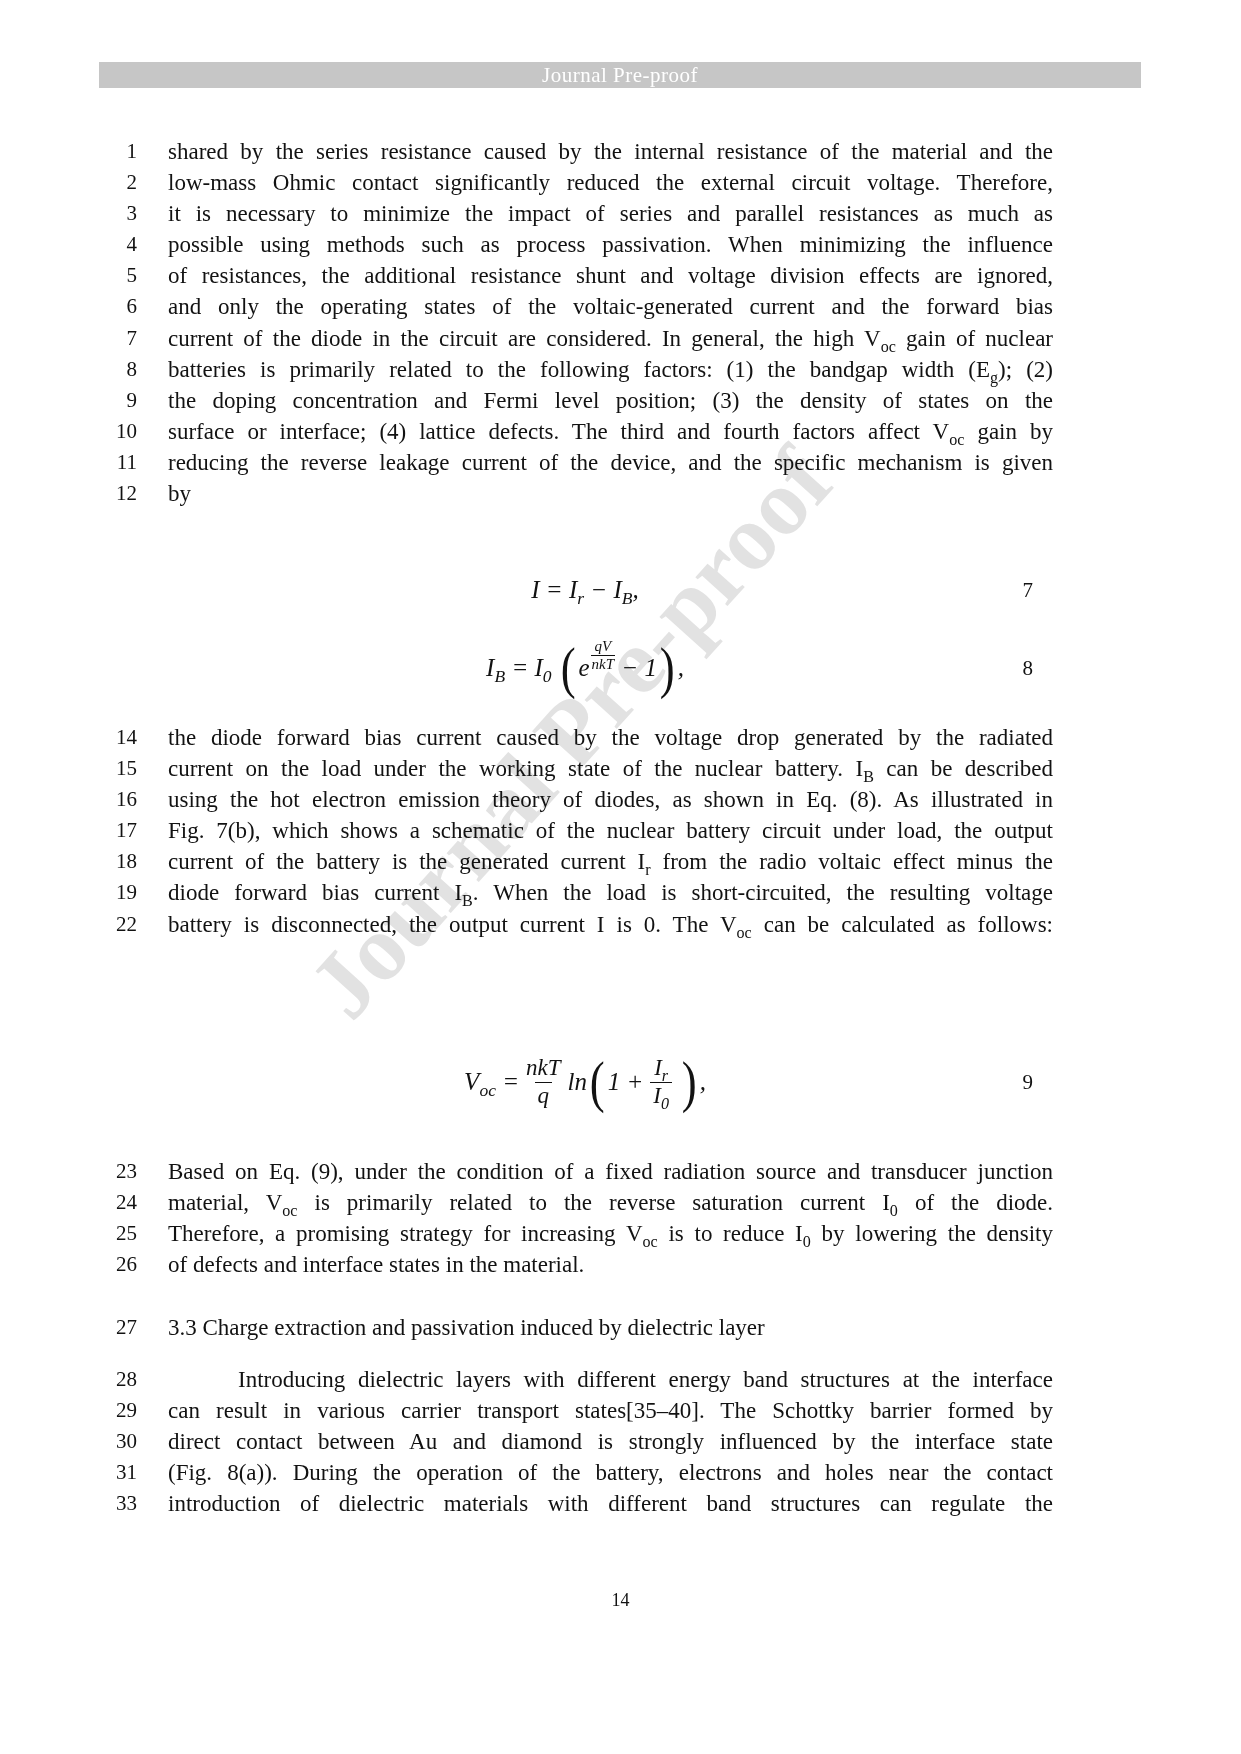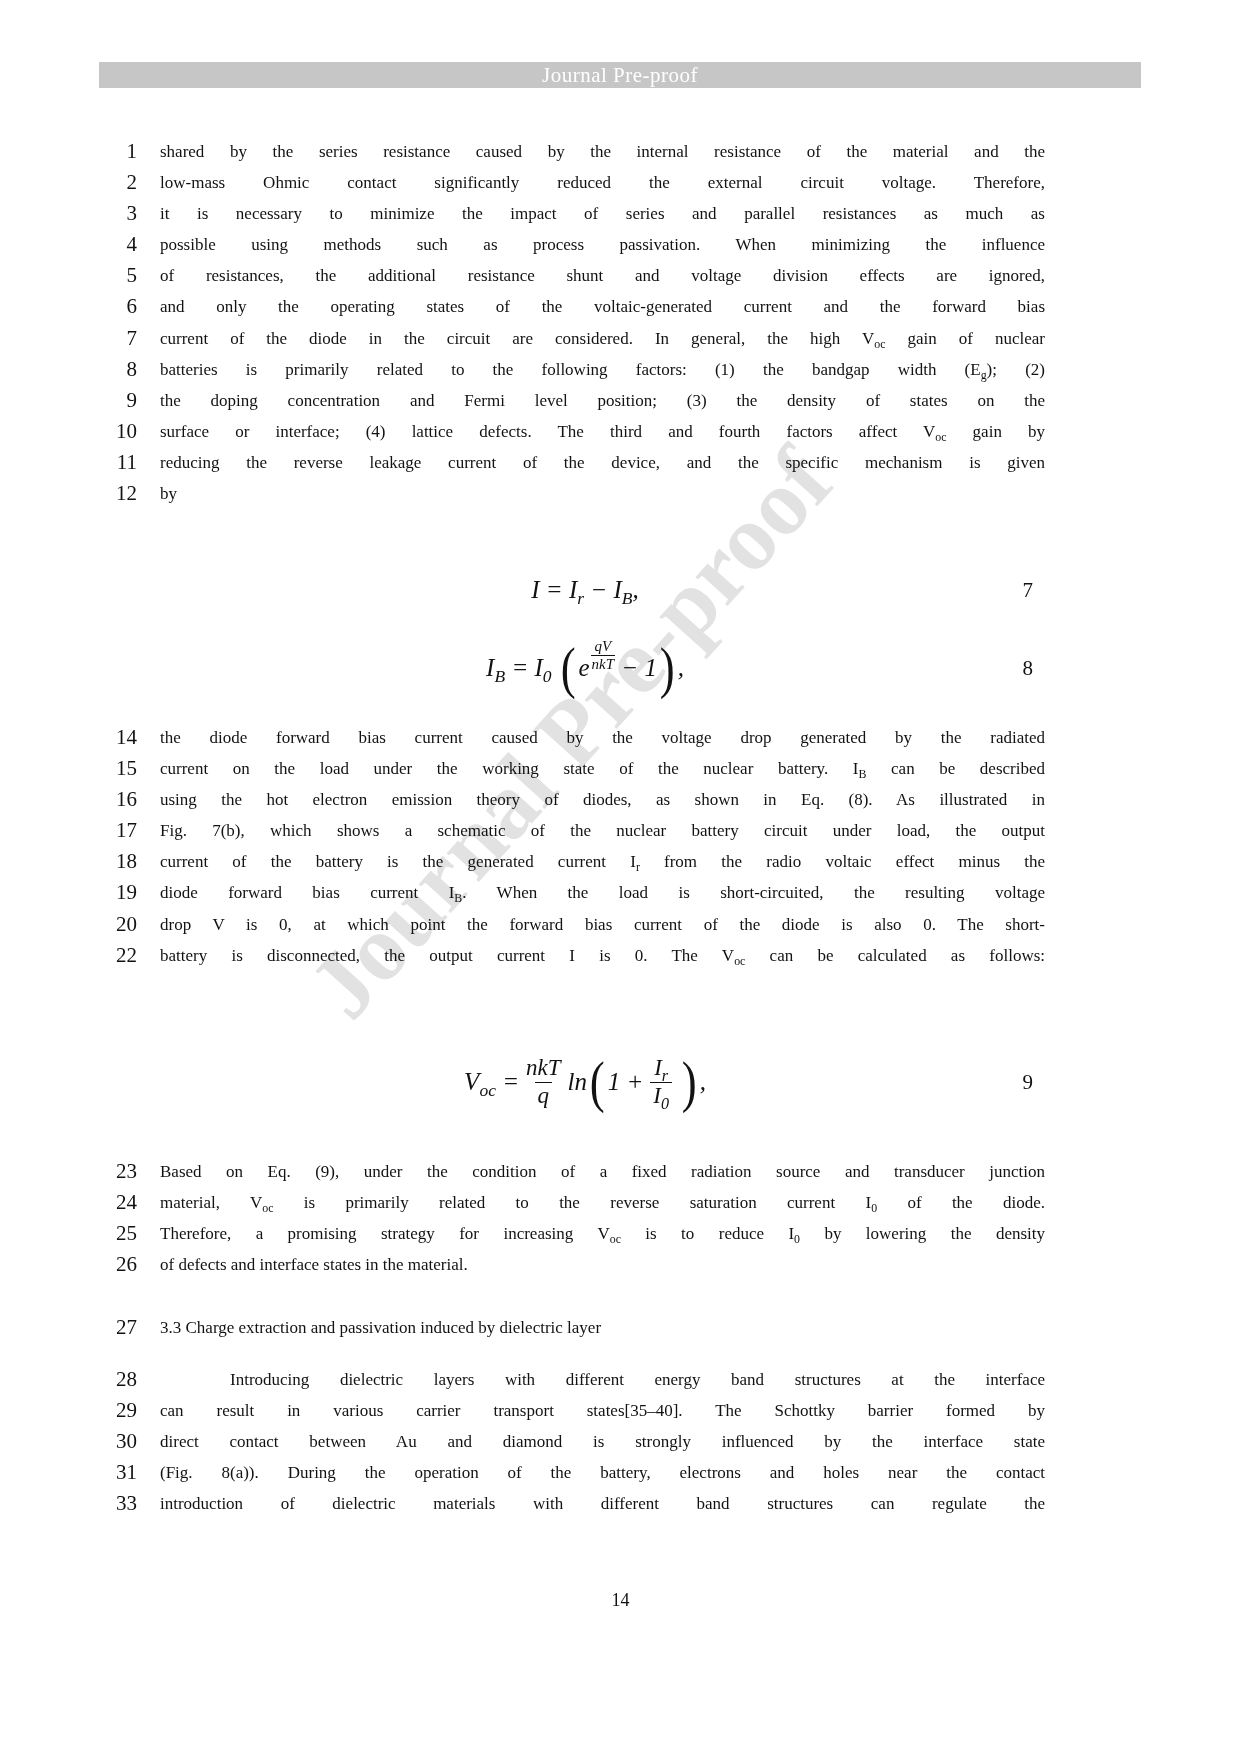--- a/index.html
+++ b/index.html
@@ -17,21 +17,21 @@
   
   .wm{
     position:absolute;left:570px;top:733px;z-index:0;white-space:nowrap;
     font-size:94px;color:#e2e2e2;font-weight:bold;
     transform:translate(-50%,-50%) rotate(-48deg);
   }
   
   .para{position:absolute;left:103px;width:960px;z-index:1;}
   .lrow{display:flex;height:31.1px;}
   .num{width:34px;flex:none;text-align:right;font-size:21px;line-height:31.1px;}
-  .txt{margin-left:23px;width:885px;font-size:17px;line-height:31.1px;}
+  .txt{margin-left:31px;width:885px;font-size:23px;line-height:31.1px;}
   .txt.j{text-align:justify;text-align-last:justify;}
   .txt.ind{text-indent:70px;}
   sub{font-size:70%;line-height:0;}
   
   .eqrow{position:absolute;left:99px;width:1042px;z-index:1;display:flex;align-items:center;}
   .eqcenter{display:flex;align-items:center;justify-content:center;width:100%;
     transform:translateX(-35px);font-style:italic;font-size:25px;}
   .ei{font-style:italic;white-space:pre;}
   .eqnum{position:absolute;right:108px;top:50%;transform:translateY(-50%);
     font-style:normal;font-size:21px;}
@@ -146,24 +146,20 @@
     </div>
     <div class="lrow">
       <div class="num">18</div>
       <div class="txt j">current of the battery is the generated current I<sub>r</sub> from the radio voltaic effect minus the</div>
     </div>
     <div class="lrow">
       <div class="num">19</div>
       <div class="txt j">diode forward bias current I<sub>B</sub>. When the load is short-circuited, the resulting voltage</div>
     </div>
     <div class="lrow">
-      <div class="num">20</div>
-      <div class="txt j">drop V is 0, at which point the forward bias current of the diode is also 0. The short-</div>
-    </div>
-    <div class="lrow">
       <div class="num">22</div>
       <div class="txt j">battery is disconnected, the output current I is 0. The V<sub>oc</sub> can be calculated as follows:</div>
     </div>
   </div>
 
 <div class="eqrow" style="top:1042px;height:80px">
   <div class="eqcenter">
     <span class="ei">V<sub>oc</sub> =</span>
     <span class="frac">
       <span class="fn">nkT</span>

